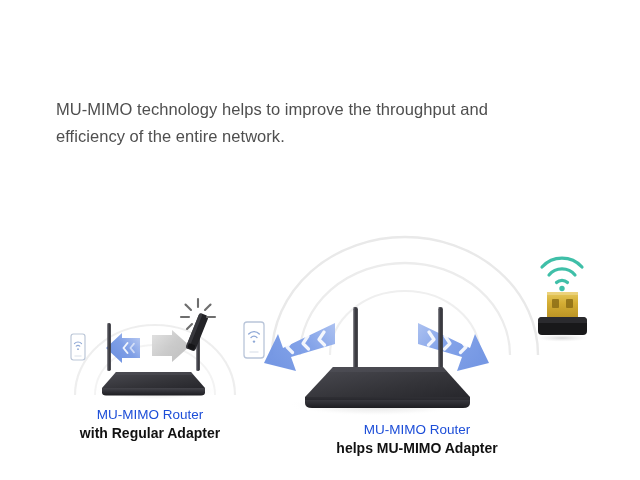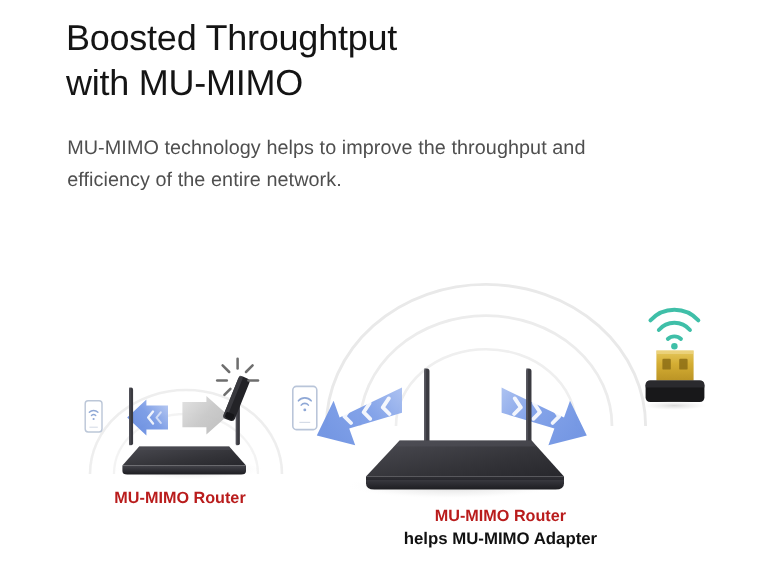--- a/index.html
+++ b/index.html
@@ -30,21 +30,21 @@
     font-size: 30px;
     line-height: 37px;
     font-weight: 400;
     color: #141414;
     letter-spacing: -0.2px;
     white-space: pre-line;
   }
   .subhead {
     position: absolute;
     left: 56px;
-    top: 110px;
+    top: 96px;
     width: 545px;
     font-size: 16.5px;
     line-height: 27px;
     font-weight: 400;
     color: #4f4f4f;
     letter-spacing: 0.05px;
     white-space: pre-line;
   }
 
   
@@ -64,41 +64,39 @@
   
   .caption {
     position: absolute;
     text-align: center;
     color: #1d1d1d;
   }
   .caption .line1 {
     display: block;
     font-size: 13.5px;
     line-height: 18px;
-    font-weight: 700;
-    color: #b91c1c;
+    font-weight: 400;
+    color: #1d4ed8;
   }
   .caption .line2 {
     display: block;
     font-size: 14px;
     line-height: 19px;
     font-weight: 700;
     color: #111111;
   }
 
   #caption-left  { left: 45px;  top: 406px; width: 210px; }
   #caption-right { left: 307px; top: 421px; width: 220px; }
 </style>
 </head>
 <body>
 
 <div id="page">
 
-  <div class="headline">Boosted Throughtput
-with MU-MIMO</div>
 
   <div class="subhead">MU-MIMO technology helps to improve the throughput and
 efficiency of the entire network.</div>
 
   <div class="illus">
     <svg viewBox="0 0 640 285" xmlns="http://www.w3.org/2000/svg">
       <defs>
 
         <linearGradient id="gBlueL" x1="1" y1="0" x2="0" y2="0.6">
           <stop offset="0%" stop-color="#a9bff0"></stop>
@@ -275,20 +273,21 @@
           <path d="M 549 80 A 17 17 0 0 1 575 80"></path>
           <path d="M 556.5 87.5 A 8 8 0 0 1 567.5 87.5"></path>
         </g>
         <circle cx="562" cy="93.5" r="2.7" fill="#3fbfa8"></circle>
       </g>
     </svg>
   </div>
 
   <div id="caption-left" class="caption">
     <span class="line1">MU-MIMO Router</span>
+    <span class="line2">with Regular Adapter</span>
   </div>
 
   <div id="caption-right" class="caption">
     <span class="line1">MU-MIMO Router</span>
     <span class="line2">helps MU-MIMO Adapter</span>
   </div>
 
 </div>
 
 </body></html>

